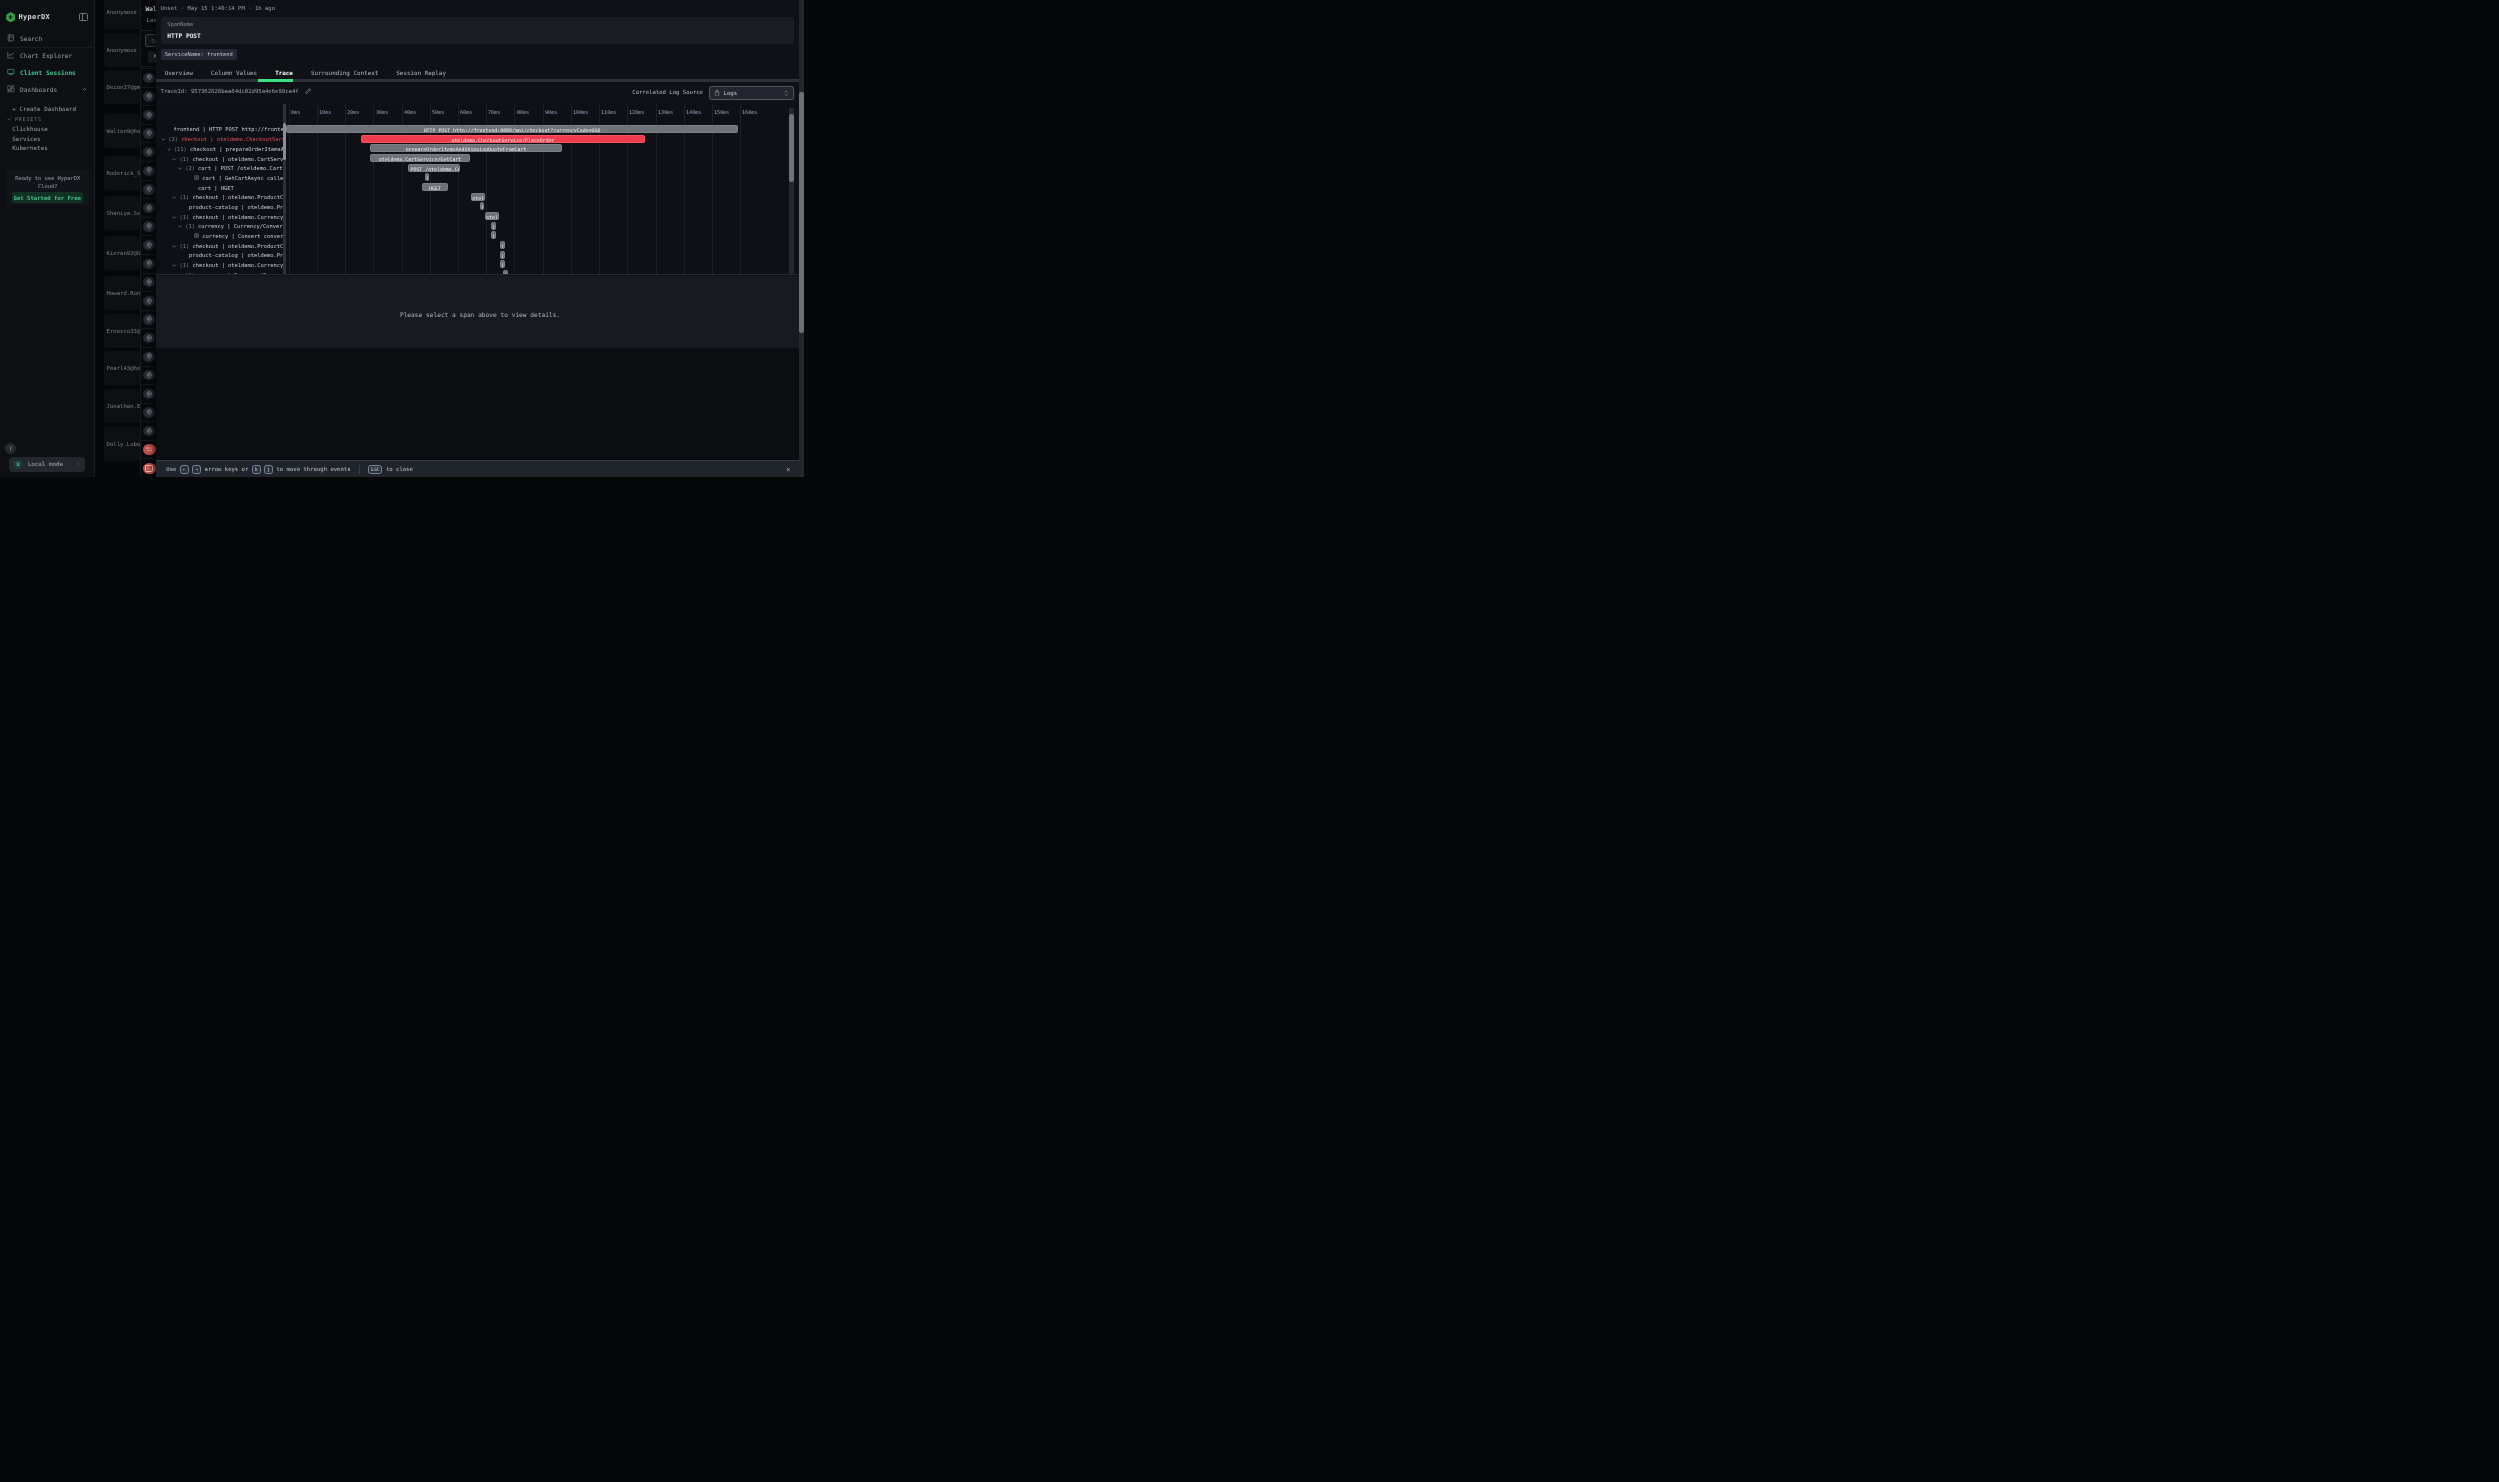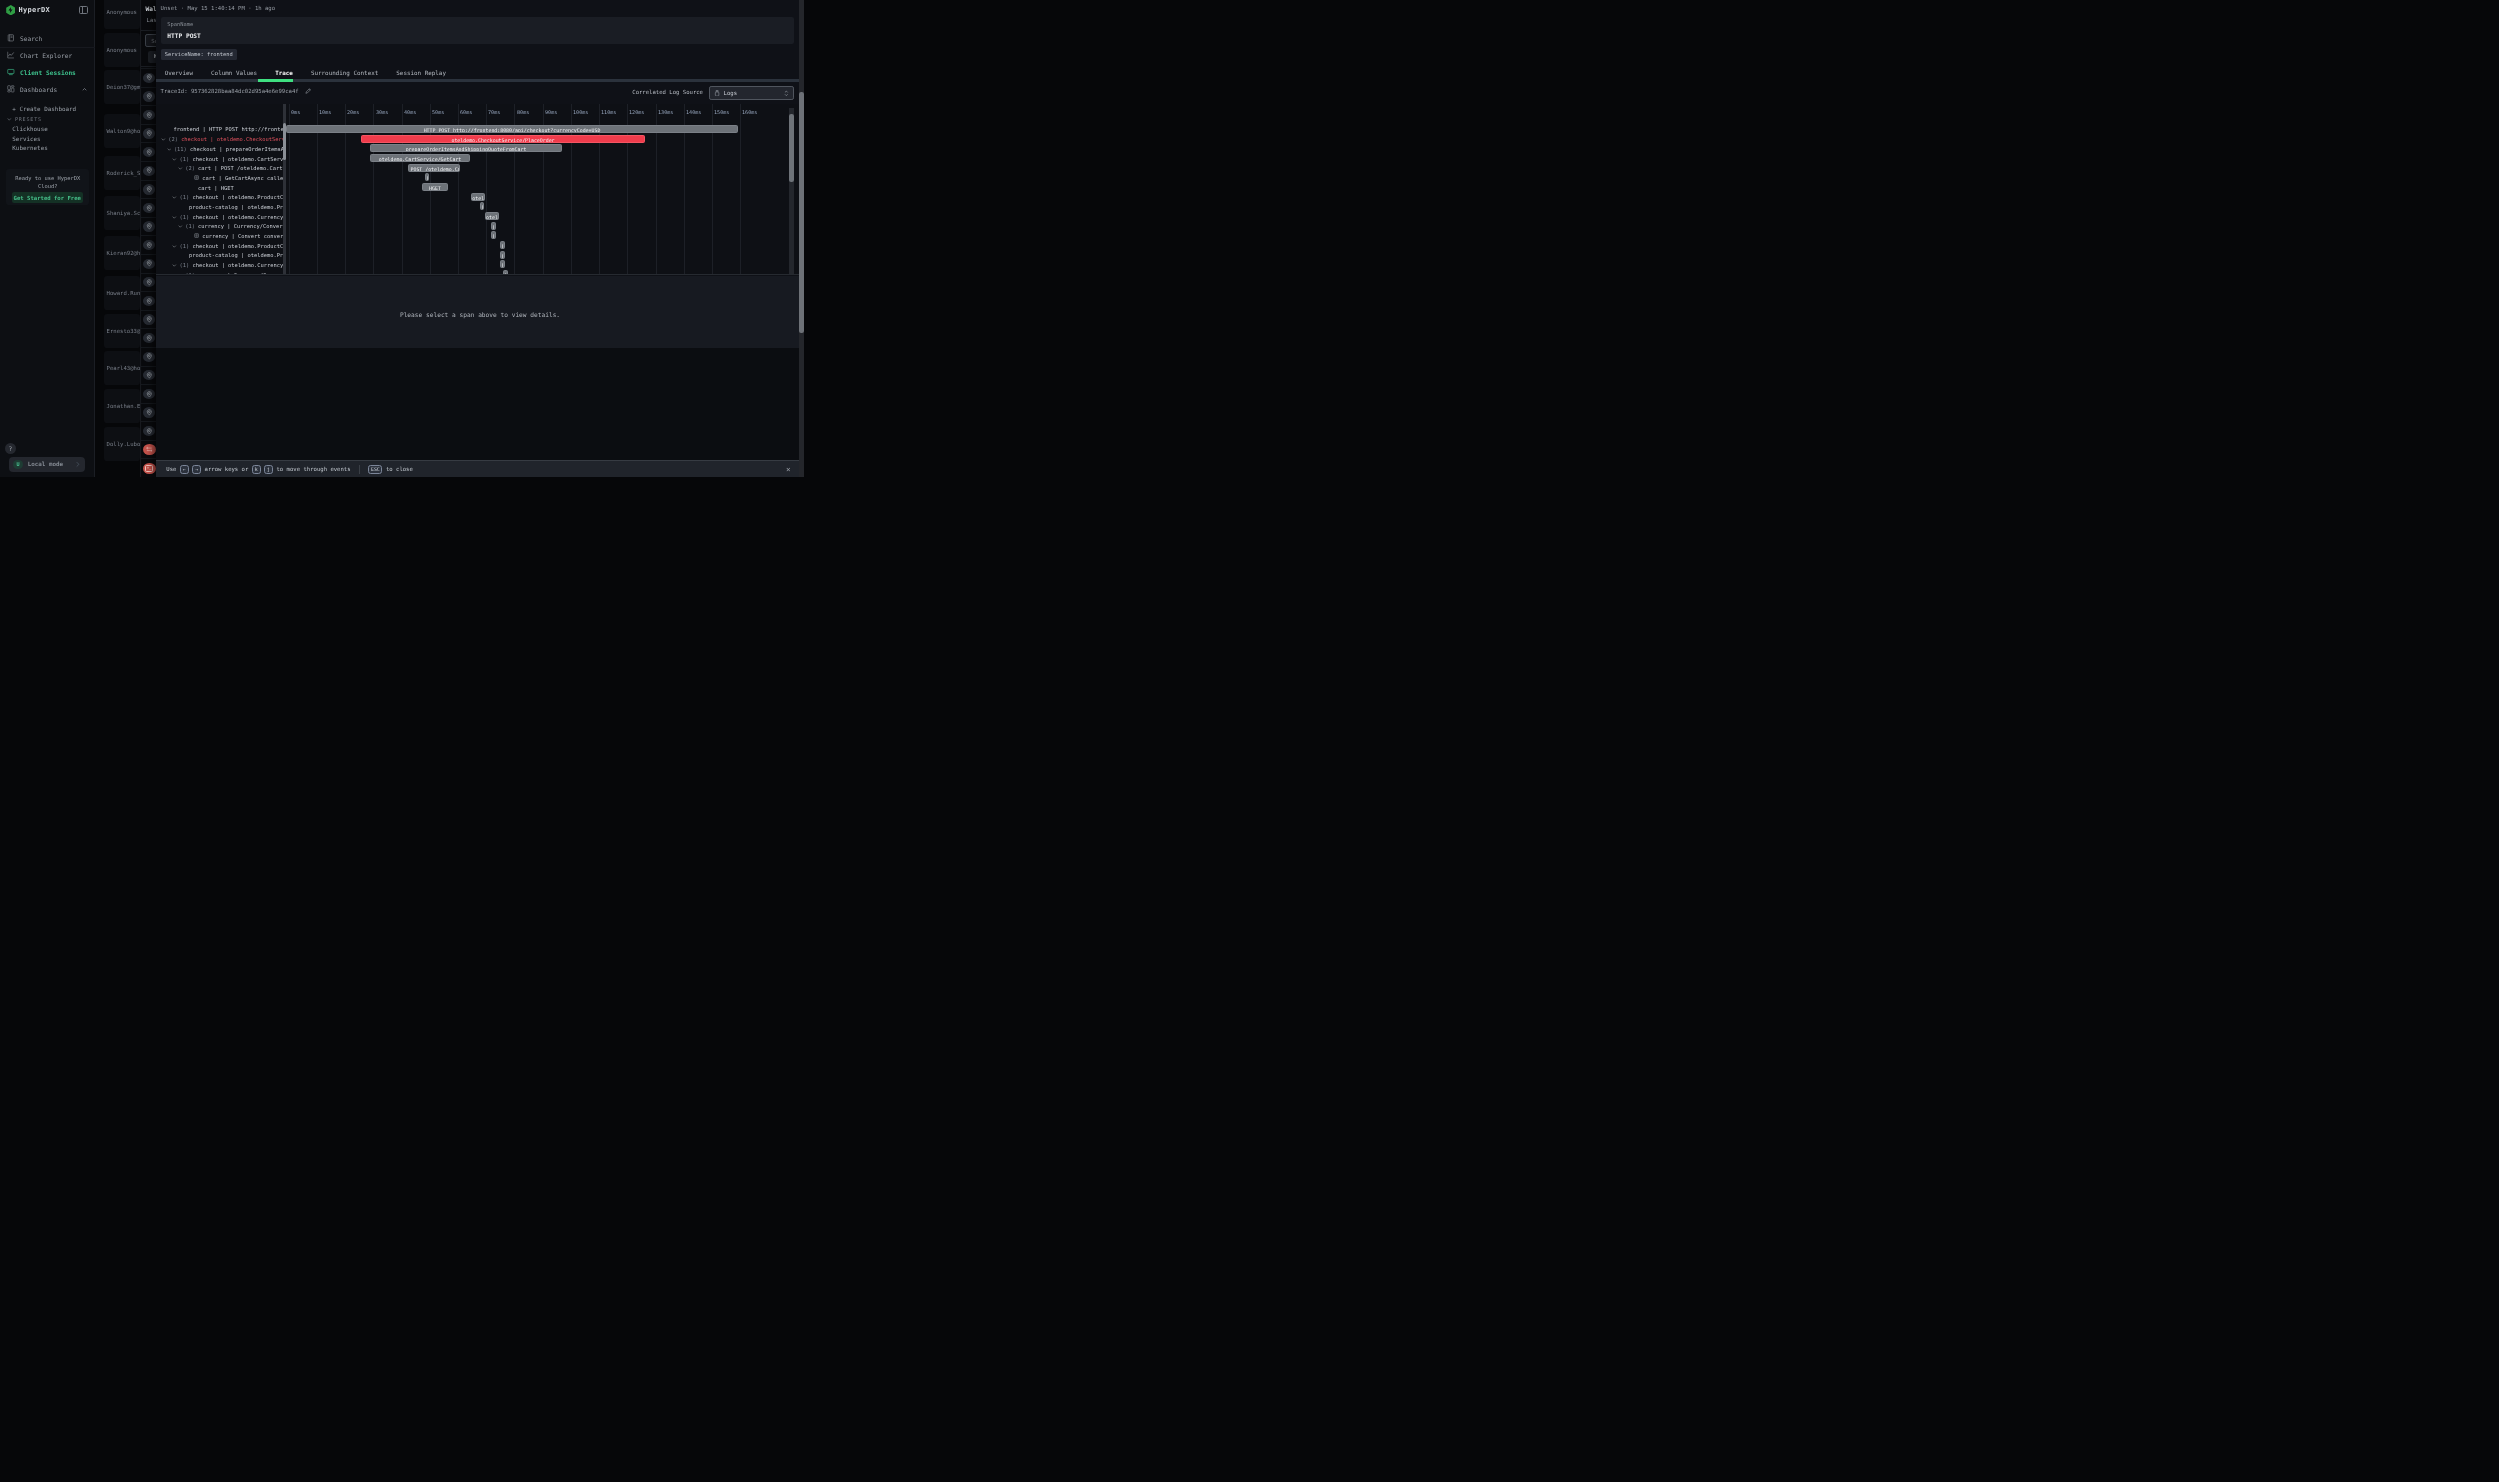--- a/index.html
+++ b/index.html
@@ -2,21 +2,21 @@
 <html style="font-size:8.2px"><head>
 <meta charset="utf-8">
 <style>
   * { margin:0; padding:0; box-sizing:border-box; }
   html,body { background:#060709; }
   body { font-family:"DejaVu Sans Mono", monospace; }
   #app { position:relative; width:804px; height:477px; overflow:hidden; background:#060709; }
 
   
   #sidebar { position:absolute; left:0; top:0; width:95px; height:477px; background:#0d0f13; border-right:0.5px solid #1b1e24; z-index:3; }
-  .logo-row { position:absolute; left:0; top:3px; width:115px; height:15.4px; }
+  .logo-row { position:absolute; left:0; top:10px; width:115px; height:15.4px; }
   .logo-hex { position:absolute; left:6.2px; top:2.1px; width:9.2px; height:10.3px; background:#2f9e44; clip-path:polygon(50% 0,100% 25%,100% 75%,50% 100%,0 75%,0 25%); display:flex; align-items:center; justify-content:center; }
   .logo-hex svg { width:5.1px; height:6.2px; }
   .brand { position:absolute; left:18.5px; top:3.1px; font-size:7px; font-weight:bold; color:#d4d8dd; letter-spacing:0.3px; }
   .collapse-btn { position:absolute; left:79px; top:2.6px; width:8.7px; height:8.7px; border:0.8px solid #6f747c; border-radius:1.5px; }
   .collapse-btn::after { content:""; position:absolute; left:2.1px; top:0; width:0.8px; height:100%; background:#6f747c; }
   .nav { position:absolute; left:0; top:30px; width:95px; }
   .nav-item { position:relative; height:17px; display:flex; align-items:center; padding-left:7.2px; color:#989ea6; font-size:6.2px; cursor:pointer; }
   .nav-item .ni-icon { width:8.2px; height:8.2px; margin-right:4.6px; display:inline-flex; color:#8a9097; }
   .nav-item.active { color:#3dc08c; font-weight:bold; }
   .nav-item.active .ni-icon { color:#3dc08c; }

